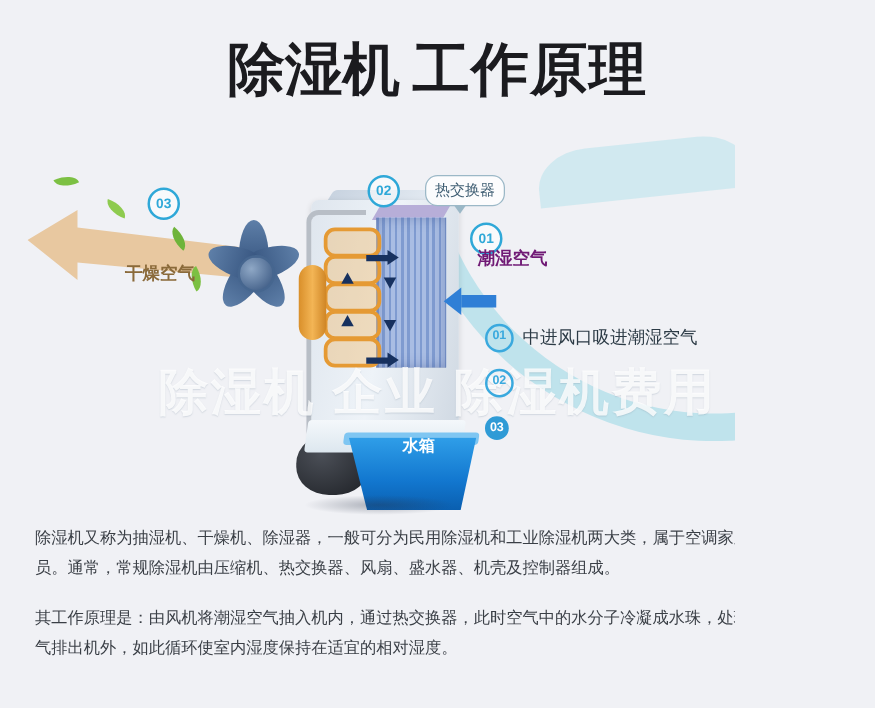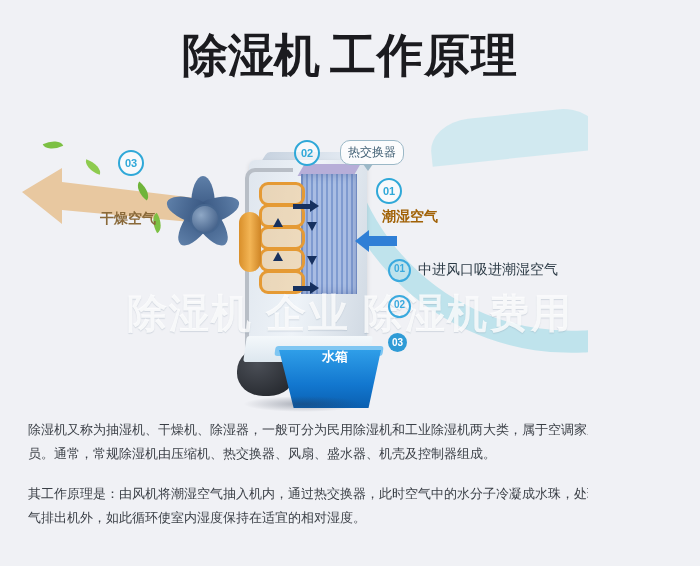--- a/index.html
+++ b/index.html
@@ -119,21 +119,21 @@
   .badge-01-illus { left: 376px; top: 60px; }
 
   .illus-label {
     position: absolute;
     font-size: 14px;
     font-weight: bold;
     white-space: nowrap;
     font-family: Liberation Serif, serif;
   }
   .label-dry  { left: 100px; top: 92px; color: #8a6a3a; }
-  .label-wet  { left: 382px; top: 90px; color: #a16207; }
+  .label-wet  { left: 382px; top: 80px; color: #701a75; }
   .label-tank { left: 322px; top: 230px; color: #ffffff; font-size: 13px; }
 
   
   .callout {
     position: absolute;
     left: 320px;
     top: 22px;
     padding: 3px 7px;
     border: 1px solid #9bb8c7;
     border-radius: 10px;

